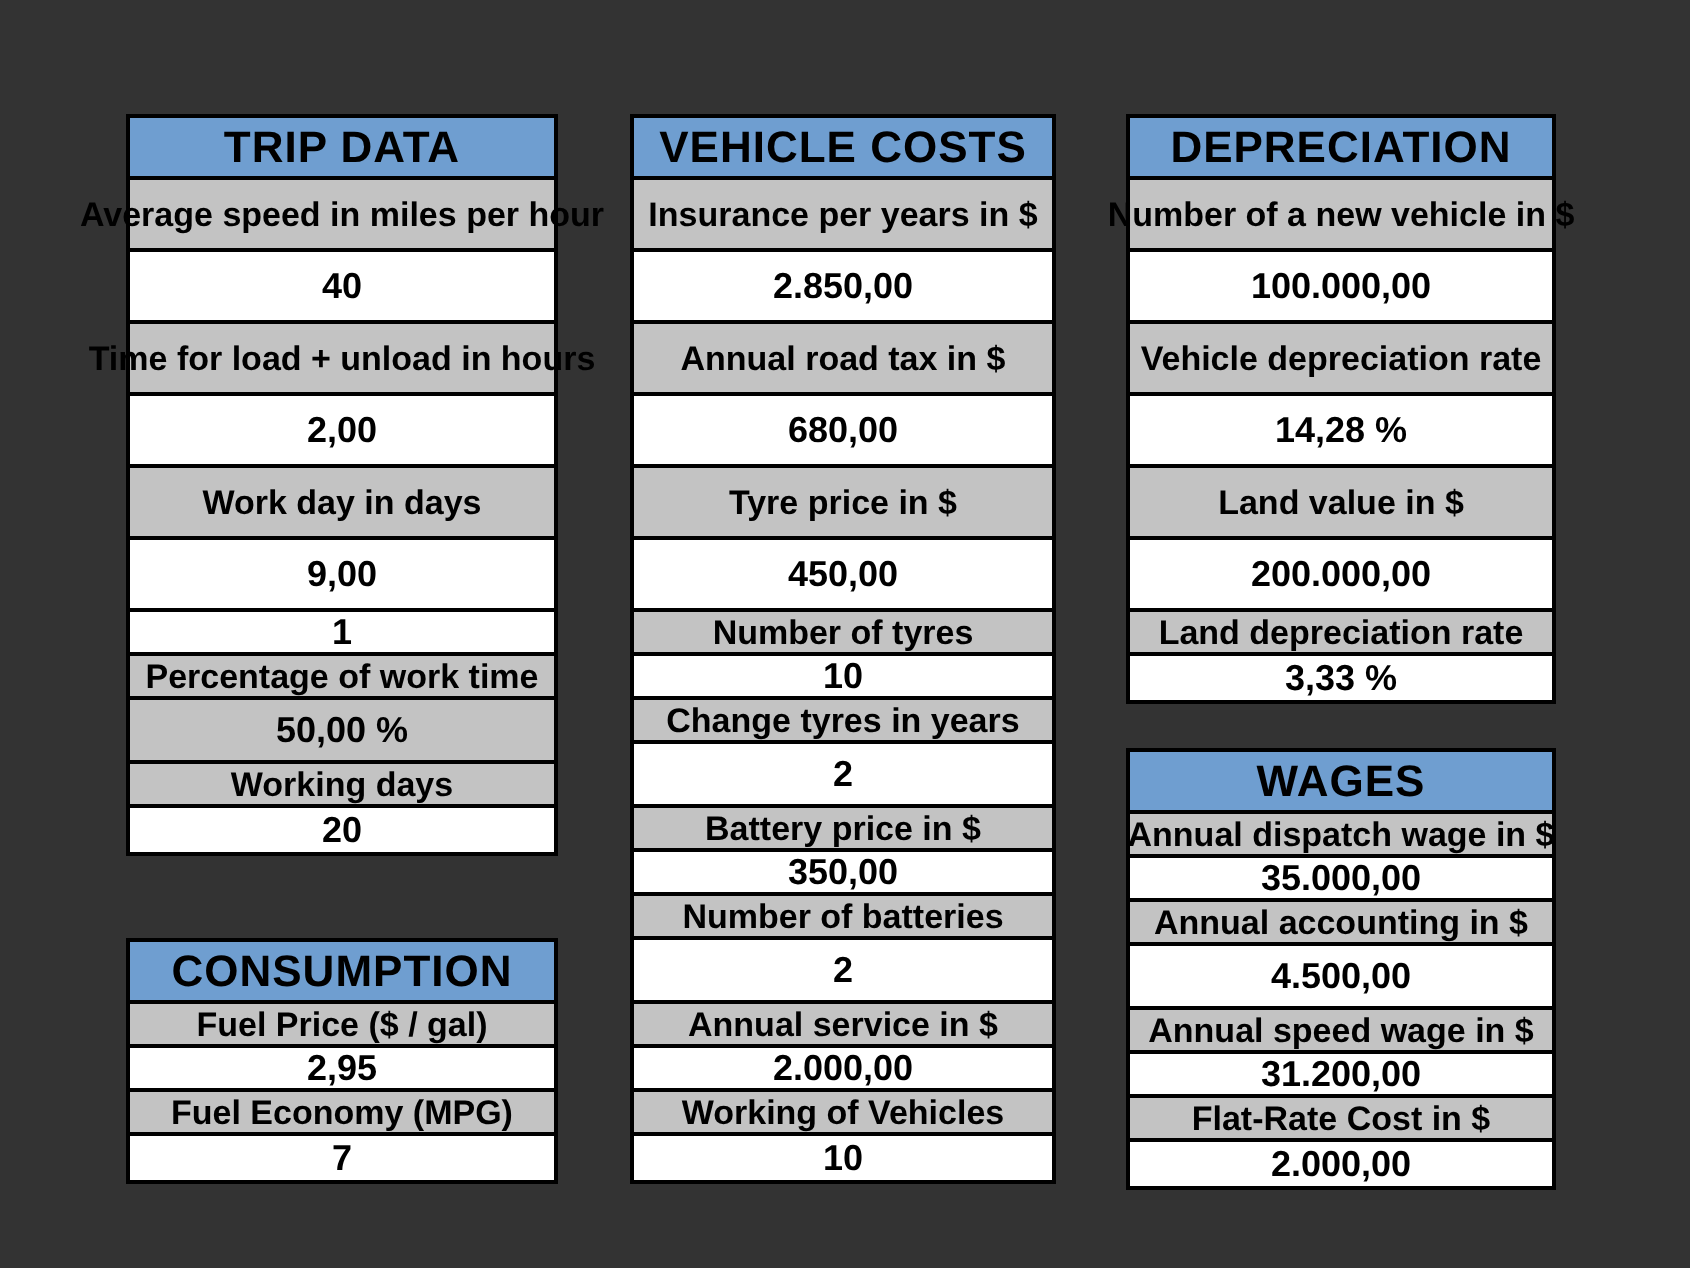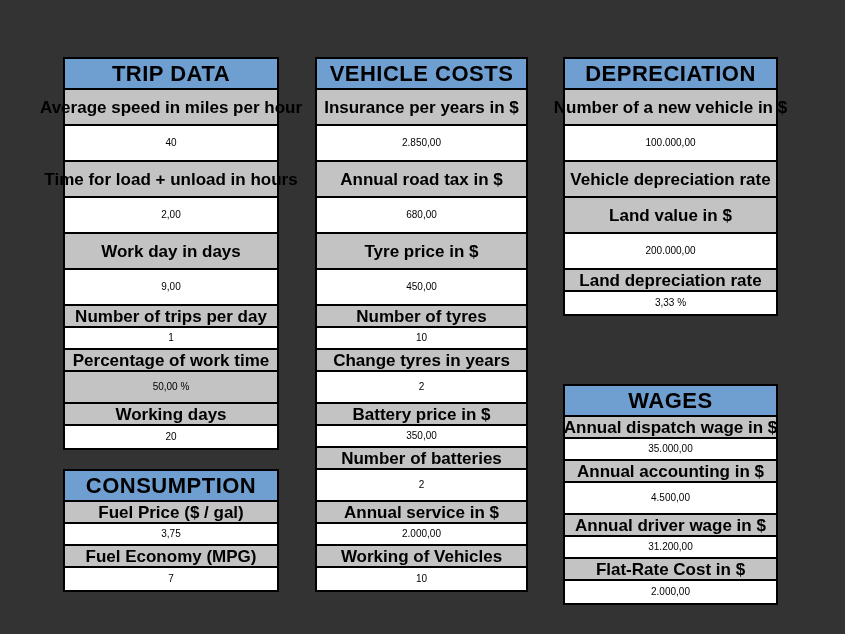--- a/index.html
+++ b/index.html
@@ -21,57 +21,56 @@
   .canvas{position:absolute;left:0;top:0;width:668px;height:634px;background:var(--canvas_bg)}
   .tbl{position:absolute;border:2px solid var(--border);background:var(--value_bg)}
   .cell{
     display:flex;align-items:center;justify-content:center;
     border-bottom:2px solid var(--border);
     white-space:nowrap;overflow:visible;text-align:center;line-height:1;
   }
   .cell:last-child{border-bottom:none}
   .head{background:var(--header_bg);font-size:22px;font-weight:700;height:31px;letter-spacing:.5px}
   .lab{background:var(--label_bg);font-size:17px;font-weight:700}
-  .val{background:var(--value_bg);font-size:10px;font-weight:400}
+  .val{background:var(--value_bg);font-size:18px;font-weight:700}
   .val.gray{background:var(--label_bg)}
   .ht{height:36px}   
   .hs{height:22px}   
   .hb{height:32px}   
   
   #trip-data{left:63px;top:57px;width:216px}
   #consumption{left:63px;top:469px;width:216px}
   #vehicle-costs{left:315px;top:57px;width:213px}
   #depreciation{left:563px;top:57px;width:215px}
-  #wages{left:563px;top:384px;width:215px}
+  #wages{left:563px;top:374px;width:215px}
 </style>
 </head>
 <body>
 
 <div class="canvas">
 
   <div class="tbl" id="trip-data">
     <div class="cell head">TRIP DATA</div>
     <div class="cell lab ht">Average speed in miles per hour</div>
     <div class="cell val ht">40</div>
     <div class="cell lab ht">Time for load + unload in hours</div>
     <div class="cell val ht">2,00</div>
     <div class="cell lab ht">Work day in days</div>
     <div class="cell val ht">9,00</div>
-    <div class="cell lab hs">Number of trips per day</div>
     <div class="cell val hs">1</div>
     <div class="cell lab hs">Percentage of work time</div>
     <div class="cell val gray hb">50,00 %</div>
     <div class="cell lab hs">Working days</div>
     <div class="cell val hs">20</div>
   </div>
 
   <div class="tbl" id="consumption">
     <div class="cell head">CONSUMPTION</div>
     <div class="cell lab hs">Fuel Price ($ / gal)</div>
-    <div class="cell val hs">3,75</div>
+    <div class="cell val hs">2,95</div>
     <div class="cell lab hs">Fuel Economy (MPG)</div>
     <div class="cell val hs">7</div>
   </div>
 
   <div class="tbl" id="vehicle-costs">
     <div class="cell head">VEHICLE COSTS</div>
     <div class="cell lab ht">Insurance per years in $</div>
     <div class="cell val ht">2.850,00</div>
     <div class="cell lab ht">Annual road tax in $</div>
     <div class="cell val ht">680,00</div>
@@ -89,31 +88,32 @@
     <div class="cell val hs">2.000,00</div>
     <div class="cell lab hs">Working of Vehicles</div>
     <div class="cell val hs">10</div>
   </div>
 
   <div class="tbl" id="depreciation">
     <div class="cell head">DEPRECIATION</div>
     <div class="cell lab ht">Number of a new vehicle in $</div>
     <div class="cell val ht">100.000,00</div>
     <div class="cell lab ht">Vehicle depreciation rate</div>
+    <div class="cell val ht">14,28 %</div>
     <div class="cell lab ht">Land value in $</div>
     <div class="cell val ht">200.000,00</div>
     <div class="cell lab hs">Land depreciation rate</div>
     <div class="cell val hs">3,33 %</div>
   </div>
 
   <div class="tbl" id="wages">
     <div class="cell head">WAGES</div>
     <div class="cell lab hs">Annual dispatch wage in $</div>
     <div class="cell val hs">35.000,00</div>
     <div class="cell lab hs">Annual accounting in $</div>
     <div class="cell val hb">4.500,00</div>
-    <div class="cell lab hs">Annual driver wage in $</div>
+    <div class="cell lab hs">Annual speed wage in $</div>
     <div class="cell val hs">31.200,00</div>
     <div class="cell lab hs">Flat-Rate Cost in $</div>
     <div class="cell val hs">2.000,00</div>
   </div>
 
 </div>
 
 </body></html>

